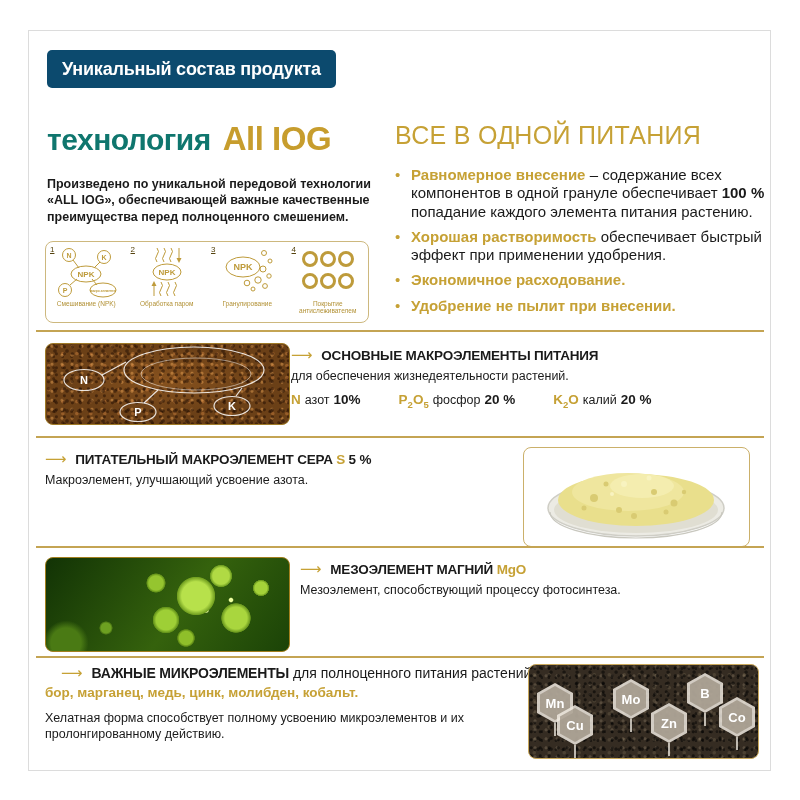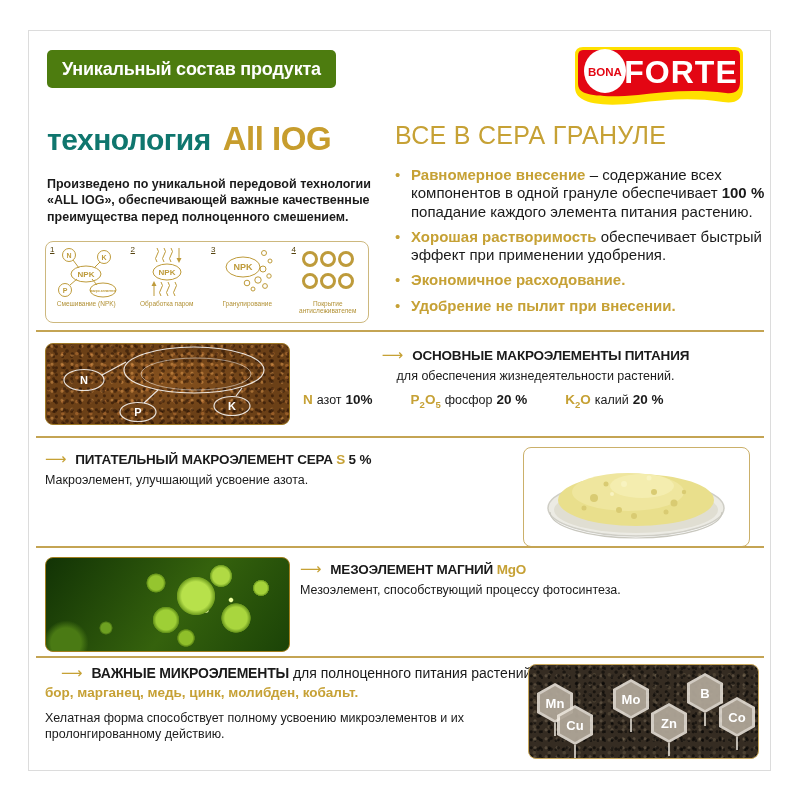--- a/index.html
+++ b/index.html
@@ -2,21 +2,21 @@
 <html><head>
 <meta charset="utf-8">
 <style>
   html,body{margin:0;padding:0;background:#fff;}
   .page{position:relative;width:800px;height:800px;background:#fff;overflow:hidden;
         font-family:"Liberation Sans",sans-serif;color:#1a1a1a;}
   .frame{position:absolute;left:28px;top:30px;width:741px;height:739px;border:1px solid #dcdcdc;}
 
   
   .badge{position:absolute;left:47px;top:50px;height:38px;line-height:38px;padding:0 15px;
-         background:#4d7c0f;color:#fff;font-weight:bold;font-size:18px;letter-spacing:-0.2px;border-radius:5px;}
+         background:#0c4a6e;color:#fff;font-weight:bold;font-size:18px;letter-spacing:-0.2px;border-radius:5px;}
   .logo{position:absolute;left:573px;top:46px;width:172px;height:60px;}
 
   
   .tech-title{position:absolute;left:47px;top:120px;font-weight:bold;letter-spacing:-0.5px;}
   .tech-title .tt-black{font-size:30px;color:#0f766e;}
   .tech-title .tt-gold{font-size:33px;color:#c79d2d;margin-left:8px;}
   .tech-desc{position:absolute;left:47px;top:176px;width:332px;font-size:12.5px;font-weight:bold;
              line-height:1.3;color:#1a1a1a;}
   .process-box{position:absolute;left:45px;top:241px;width:322px;height:80px;
                border:1px solid #cdb87e;border-radius:8px;display:flex;}
@@ -49,21 +49,21 @@
     background-color:#6b4017;
     background-image:
       radial-gradient(circle at 30% 40%, rgba(30,10,0,.5) 1px, transparent 2px),
       radial-gradient(circle at 75% 70%, rgba(25,8,0,.45) 1.3px, transparent 2.3px),
       radial-gradient(circle at 60% 25%, rgba(255,180,95,.4) 1px, transparent 2px),
       radial-gradient(circle at 20% 80%, rgba(255,160,80,.3) 1.2px, transparent 2.2px),
       radial-gradient(circle at 85% 15%, rgba(40,15,0,.5) 1px, transparent 1.8px),
       radial-gradient(ellipse 140px 50px at 50% 45%, rgba(210,130,50,.28), transparent 70%);
     background-size:8px 7px,12px 10px,10px 9px,14px 12px,9px 11px,100% 100%;}
   .soil-img svg{position:absolute;left:0;top:0;}
-  .npk-text{position:absolute;left:303px;top:346px;width:465px;text-align:center;}
+  .npk-text{position:absolute;left:291px;top:346px;width:465px;}
   .nutrients{display:flex;margin-top:9px;}
   .nutrient{margin-right:38px;font-size:13.5px;white-space:nowrap;}
   .nut-formula{color:#c6a135;font-weight:bold;}
   .nut-formula sub{font-size:9.5px;}
   .nut-name{font-weight:normal;margin:0 4px 0 4px;font-size:12.5px;}
   .nut-value{font-weight:bold;}
 
   
   .sulfur-text{position:absolute;left:45px;top:450px;width:460px;}
   .sulfur-img{position:absolute;left:523px;top:447px;width:225px;height:98px;border:1px solid #cbb06a;
@@ -113,29 +113,20 @@
     color:#fff;font-weight:bold;font-size:13px;}
   .hex-stem{position:absolute;left:17px;top:40px;width:2px;height:13px;background:rgba(240,235,225,.75);}
 </style>
 </head>
 <body>
 
 <div class="page">
   <div class="frame"></div>
 
   <div class="badge">Уникальный состав продукта</div>
-  <div class="logo">
-    <svg width="172" height="60" viewBox="0 0 172 60">
-      <path d="M10 1 H162 Q170 1 170 9 V42 C170 54 162 58 150 56 C118 51 90 54 64 57 C40 60 18 59 9 53 C4 50 2 46 2 41 V9 Q2 1 10 1 Z" fill="#ffe000"></path>
-      <path d="M10 4 H162 Q167 4 167 10 V36 C167 45 162 48 153 47 C119 43 91 46 65 49 C43 51 23 51 12 47 C7 45 5 42 5 37 V10 Q5 4 10 4 Z" fill="#e30613"></path>
-      <ellipse cx="32" cy="25" rx="21" ry="22" fill="#ffffff"></ellipse>
-      <text x="32" y="30" font-size="11.5" font-weight="bold" fill="#e30613" text-anchor="middle">BONA</text>
-      <text x="108" y="37" font-size="32" font-weight="bold" fill="#ffffff" text-anchor="middle" letter-spacing="1">FORTE</text>
-    </svg>
-  </div>
 
   <div class="tech-title">
     <span class="tt-black">технология</span>
     <span class="tt-gold">All IOG</span>
   </div>
   <div class="tech-desc">Произведено по уникальной передовой технологии «ALL IOG», обеспечивающей важные качественные преимущества перед полноценного смешением.</div>
 
   <div class="process-box">
     <div class="step">
       <span class="step-num">1</span>
@@ -198,21 +189,21 @@
         <circle cx="36" cy="14" r="6.5" fill="none" stroke="#be9b3b" stroke-width="3"></circle>
         <circle cx="54" cy="14" r="6.5" fill="none" stroke="#be9b3b" stroke-width="3"></circle>
         <circle cx="18" cy="36" r="6.5" fill="none" stroke="#be9b3b" stroke-width="3"></circle>
         <circle cx="36" cy="36" r="6.5" fill="none" stroke="#be9b3b" stroke-width="3"></circle>
         <circle cx="54" cy="36" r="6.5" fill="none" stroke="#be9b3b" stroke-width="3"></circle>
       </svg>
       <div class="step-label">Покрытие антислеживателем</div>
     </div>
   </div>
 
-  <div class="granule-title">ВСЕ В СЕРА ГРАНУЛЕ</div>
+  <div class="granule-title">ВСЕ В ОДНОЙ ПИТАНИЯ</div>
   <ul class="bullets">
     <li>
       <span class="b-lead">Равномерное внесение</span><span> – содержание всех компонентов в одной грануле обеспечивает </span><span class="b-strong">100 %</span><span> попадание каждого элемента питания растению.</span>
     </li>
     <li>
       <span class="b-lead">Хорошая растворимость</span><span> обеспечивает быстрый эффект при применении удобрения.</span>
     </li>
     <li>
       <span class="b-lead">Экономичное расходование.</span>
     </li>

